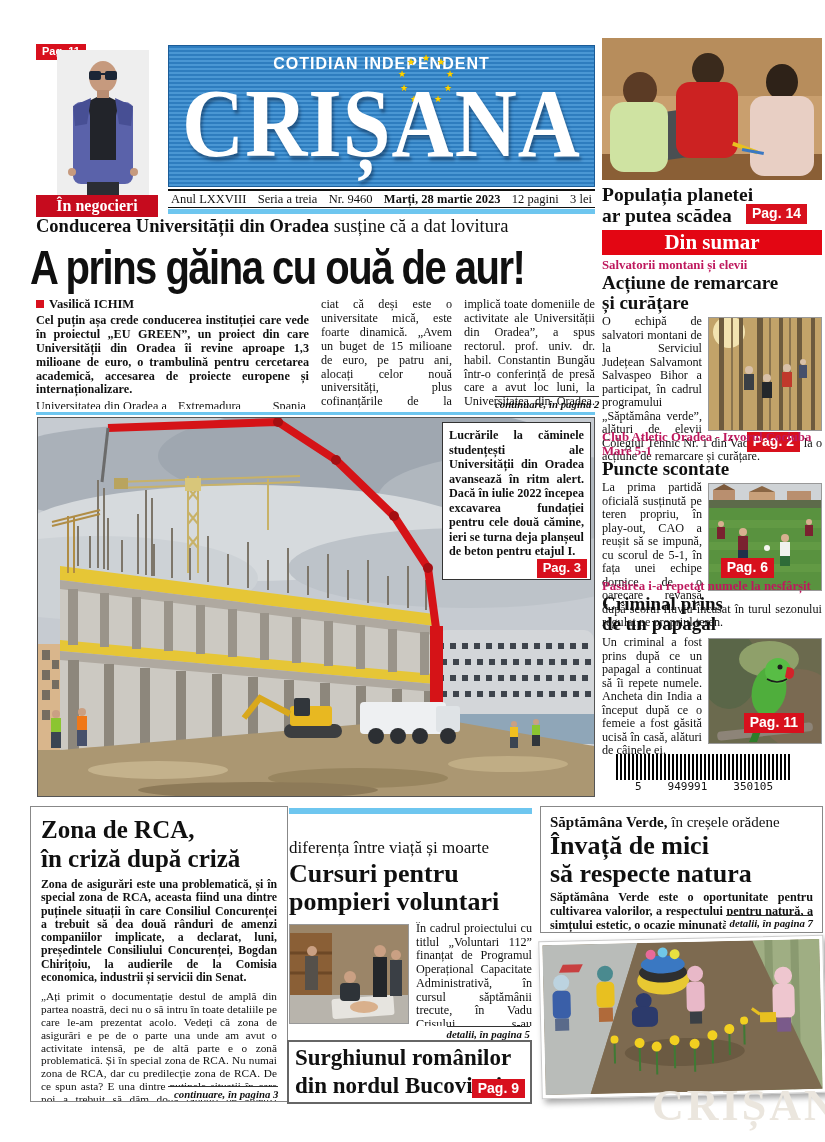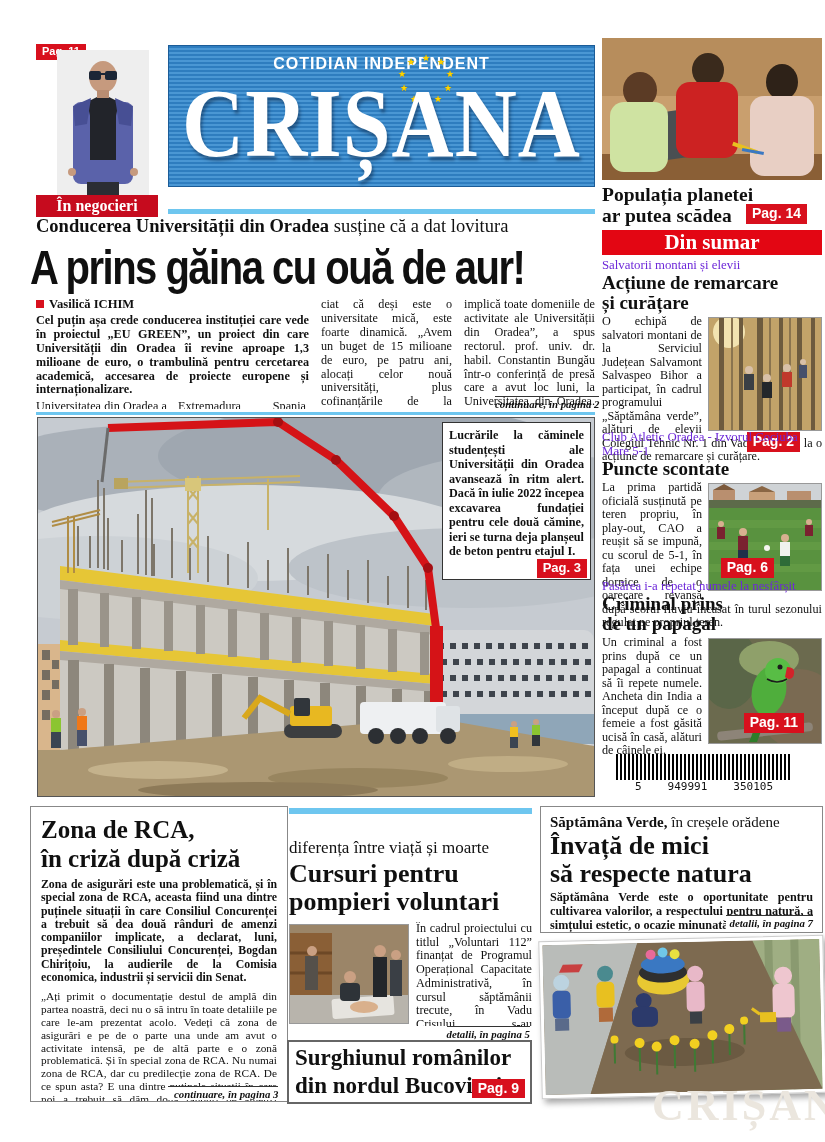--- a/index.html
+++ b/index.html
@@ -41,21 +41,21 @@
   .twocol{column-count:2;column-gap:11px;margin-top:3px;}
   .contlabel{font-size:10.8px;font-weight:700;font-style:italic;border-top:1px solid #333;padding-top:1px;}
   
   .mainphoto{left:37px;top:417px;width:558px;height:380px;border:1px solid #555;box-sizing:border-box;overflow:hidden;}
   .caption{position:absolute;left:404px;top:4px;width:149px;background:#fff;border:1px solid #333;
         padding:5px 6px 20px 6px;font-weight:700;font-size:12.2px;line-height:14.5px;box-sizing:border-box;}
   
   .sidebar{left:602px;top:38px;width:220px;height:770px;}
   .side-title{font-weight:700;font-size:19.5px;line-height:21px;}
   .dinsumar{background:#e30613;color:#fff;text-align:center;font-weight:700;font-size:21px;line-height:25px;}
-  .side-cat{color:#6d28d9;font-weight:400;font-size:12.8px;line-height:14px;}
+  .side-cat{color:#be185d;font-weight:700;font-size:12.8px;line-height:14px;}
   .side-item-title{font-weight:700;font-size:19px;line-height:20px;margin-top:1px;}
   .side-body{font-size:12.2px;line-height:13.5px;margin-top:2px;}
   .side-photo{float:right;margin:2px 0 3px 6px;border:1px solid #999;}
   .bars{height:26px;background:repeating-linear-gradient(90deg,#000 0 2px,#fff 2px 4px);}
   .bcd{font-family:"DejaVu Sans Mono",monospace;font-size:11px;display:flex;gap:26px;justify-content:center;}
   
   .rcabox{left:30px;top:806px;width:258px;height:296px;border:1px solid #888;box-sizing:border-box;
         padding:8px 10px;overflow:hidden;}
   .rca-title{font-weight:700;font-size:25px;line-height:29px;}
   .rca-lead{font-weight:700;font-size:11.8px;line-height:13.3px;margin-top:5px;}
@@ -114,20 +114,28 @@
       <span class="star" style="left:277px;top:24px;">★</span>
       <span class="star" style="left:231px;top:38px;">★</span>
       <span class="star" style="left:275px;top:38px;">★</span>
       <span class="star" style="left:241px;top:49px;">★</span>
       <span class="star" style="left:265px;top:49px;">★</span>
       <span class="star" style="left:253px;top:53px;">★</span>
     </div>
     <div class="abs logo">CRIȘANA</div>
   </div>
 
+  <div class="abs inforow">
+    <span>Anul LXXVIII</span>
+    <span>Seria a treia</span>
+    <span>Nr. 9460</span>
+    <span style="font-weight:700;">Marți, 28 martie 2023</span>
+    <span>12 pagini</span>
+    <span>3 lei</span>
+  </div>
   <div class="abs cyanbar" style="left:168px;top:209px;width:427px;height:5px;"></div>
 
   <div class="abs kicker">
     <span style="font-weight:700;">Conducerea Universității din Oradea</span><span> susține că a dat lovitura</span>
   </div>
   <div class="abs headline">A prins găina cu ouă de aur!</div>
 
   <div class="abs article">
     <div class="acol-left">
       <div class="byline"><span class="redsq"></span><span>Vasilică ICHIM</span></div>

